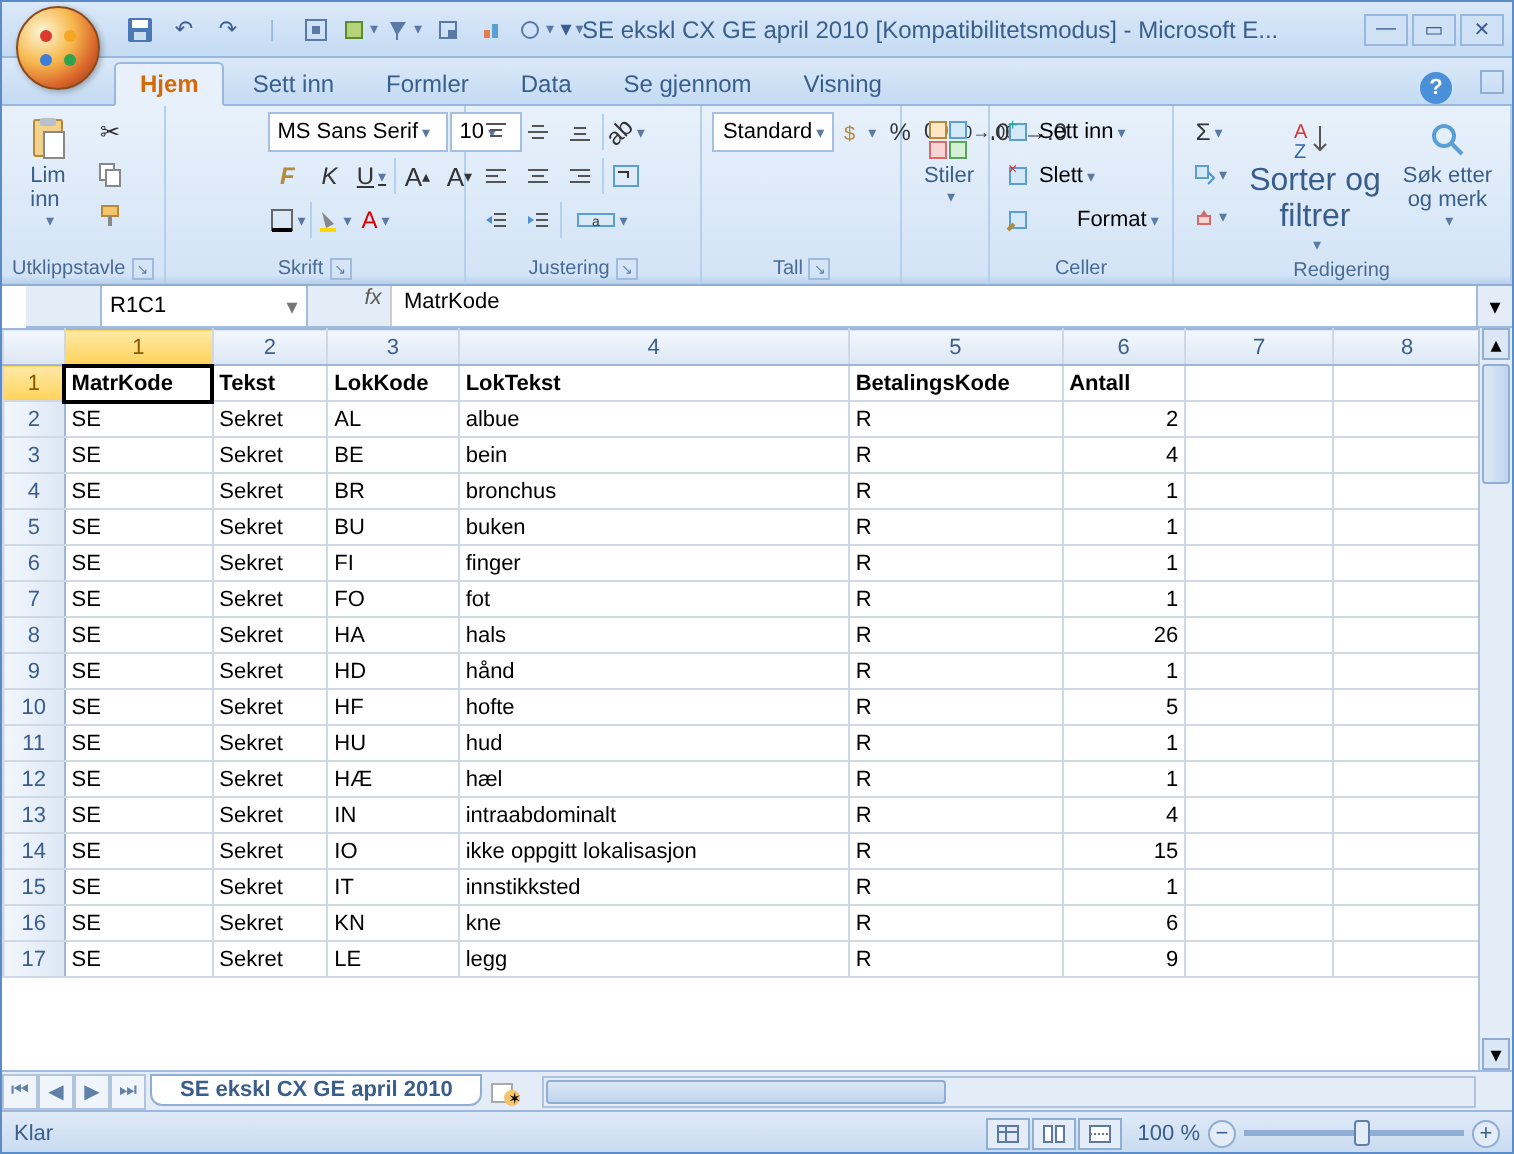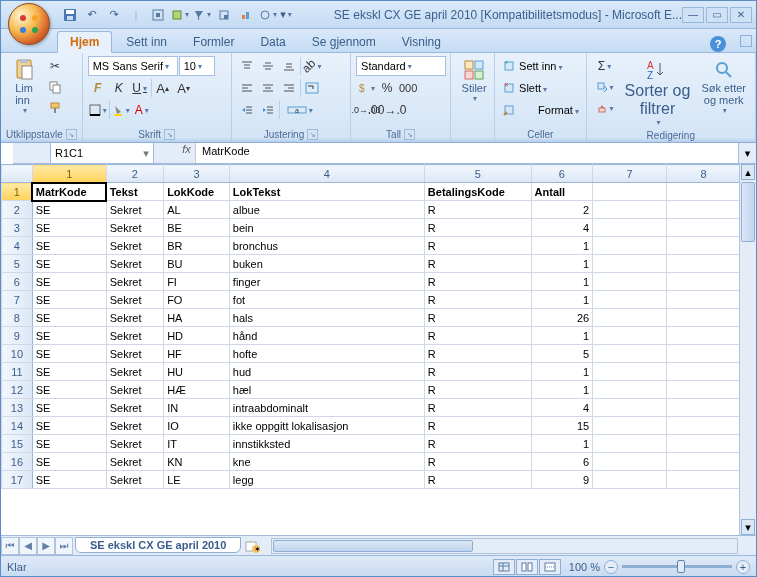--- a/index.html
+++ b/index.html
@@ -4,21 +4,21 @@
 <style>
   * { box-sizing: border-box; margin: 0; padding: 0; }
   body { font-family: "Segoe UI", Tahoma, sans-serif; font-size: 11px; background: #fff; width: 757px; height: 577px; overflow: hidden; border: 1px solid #5b8cc7; }
   
   
   .titlebar { background: linear-gradient(#dbe9f9,#c4dbf3); height: 28px; display: flex; align-items: center; padding: 0 4px; border-bottom: 1px solid #9ab8dd; }
   .office-btn { width: 42px; height: 42px; border-radius: 50%; background: radial-gradient(circle at 30% 30%, #fdf6d6, #f7b84e 40%, #d8632a 70%, #7a3010); border: 1px solid #8a4a1d; position: absolute; top: 3px; left: 8px; z-index: 10; box-shadow: 1px 1px 3px rgba(0,0,0,0.3); display:flex; align-items:center; justify-content:center; }
   .office-btn svg { width:24px; height:24px; }
   .qat { display: flex; gap: 4px; margin-left: 56px; align-items:center; }
   .qat .qbtn { width:18px; height:18px; display:flex; align-items:center; justify-content:center; color:#3a5d8f; }
-  .title-text { flex: 1; text-align: right; color: #3a5e8c; font-size: 12px; }
+  .title-text { flex: 1; text-align: left; color: #3a5e8c; font-size: 12px; }
   .win-ctrl { display: flex; gap: 2px; }
   .win-ctrl .wc { width: 22px; height: 16px; background:#cfe1f5; border:1px solid #9ab8dd; display:flex; align-items:center; justify-content:center; color:#3a5d8f; font-size:10px; }
 
   
   .ribbon-tabs { background: linear-gradient(#dbe9f9,#c4dbf3); display:flex; align-items:flex-end; height:24px; padding-left:56px; gap:2px; border-bottom:1px solid #9ab8dd; }
   .rtab { padding:3px 12px; color:#3a5e8c; cursor:default; font-size:12px; }
   .rtab.active { background:#e8f1fb; border:1px solid #9ab8dd; border-bottom:1px solid #e8f1fb; border-radius:3px 3px 0 0; color:#d46b08; font-weight:bold; position:relative; top:1px; }
   .help-icon { margin-left:auto; margin-right:12px; width:16px; height:16px; border-radius:50%; background:#4a90d9; color:#fff; font-weight:bold; text-align:center; line-height:16px; font-size:11px; }
 
   
@@ -191,21 +191,21 @@
           </div>
       </div>
     </div>
     <div class="rgroup-label">
         <span>Utklippstavle</span>
         <div class="dlaunch">↘</div>
       </div>
   </div>
 
   <div class="rgroup" style="width:150px;">
-    <div class="rgroup-body" style="flex-direction:column; gap:2px;">
+    <div class="rgroup-body" style="flex-direction:column; gap:2px;margin-left:46px;">
       <div class="smallrow">
         <div class="combo dd" style="width:90px;">
             <span>MS Sans Serif</span>
           </div>
         <div class="combo dd" style="width:36px;">
             <span>10</span>
           </div>
       </div>
       <div class="smallrow">
         <div class="sbtn" style="color:#b58a3a;font-weight:bold;font-style:italic;">F</div>
@@ -325,21 +325,21 @@
           </div>
       </div>
     </div>
     <div class="rgroup-label">
         <span>Justering</span>
         <div class="dlaunch">↘</div>
       </div>
   </div>
 
   <div class="rgroup" style="width:100px;">
-    <div class="rgroup-body" style="flex-direction:column; gap:2px;">
+    <div class="rgroup-body" style="flex-direction:row; gap:2px;">
       <div class="combo dd" style="width:90px;">
           <span>Standard</span>
         </div>
       <div class="smallrow">
         <div class="sbtn dd">
             <svg width="14" height="12">
               <text x="2" y="10" font-size="10" fill="#b58a3a">$</text>
             </svg>
           </div>
         <div class="sbtn">%</div>

